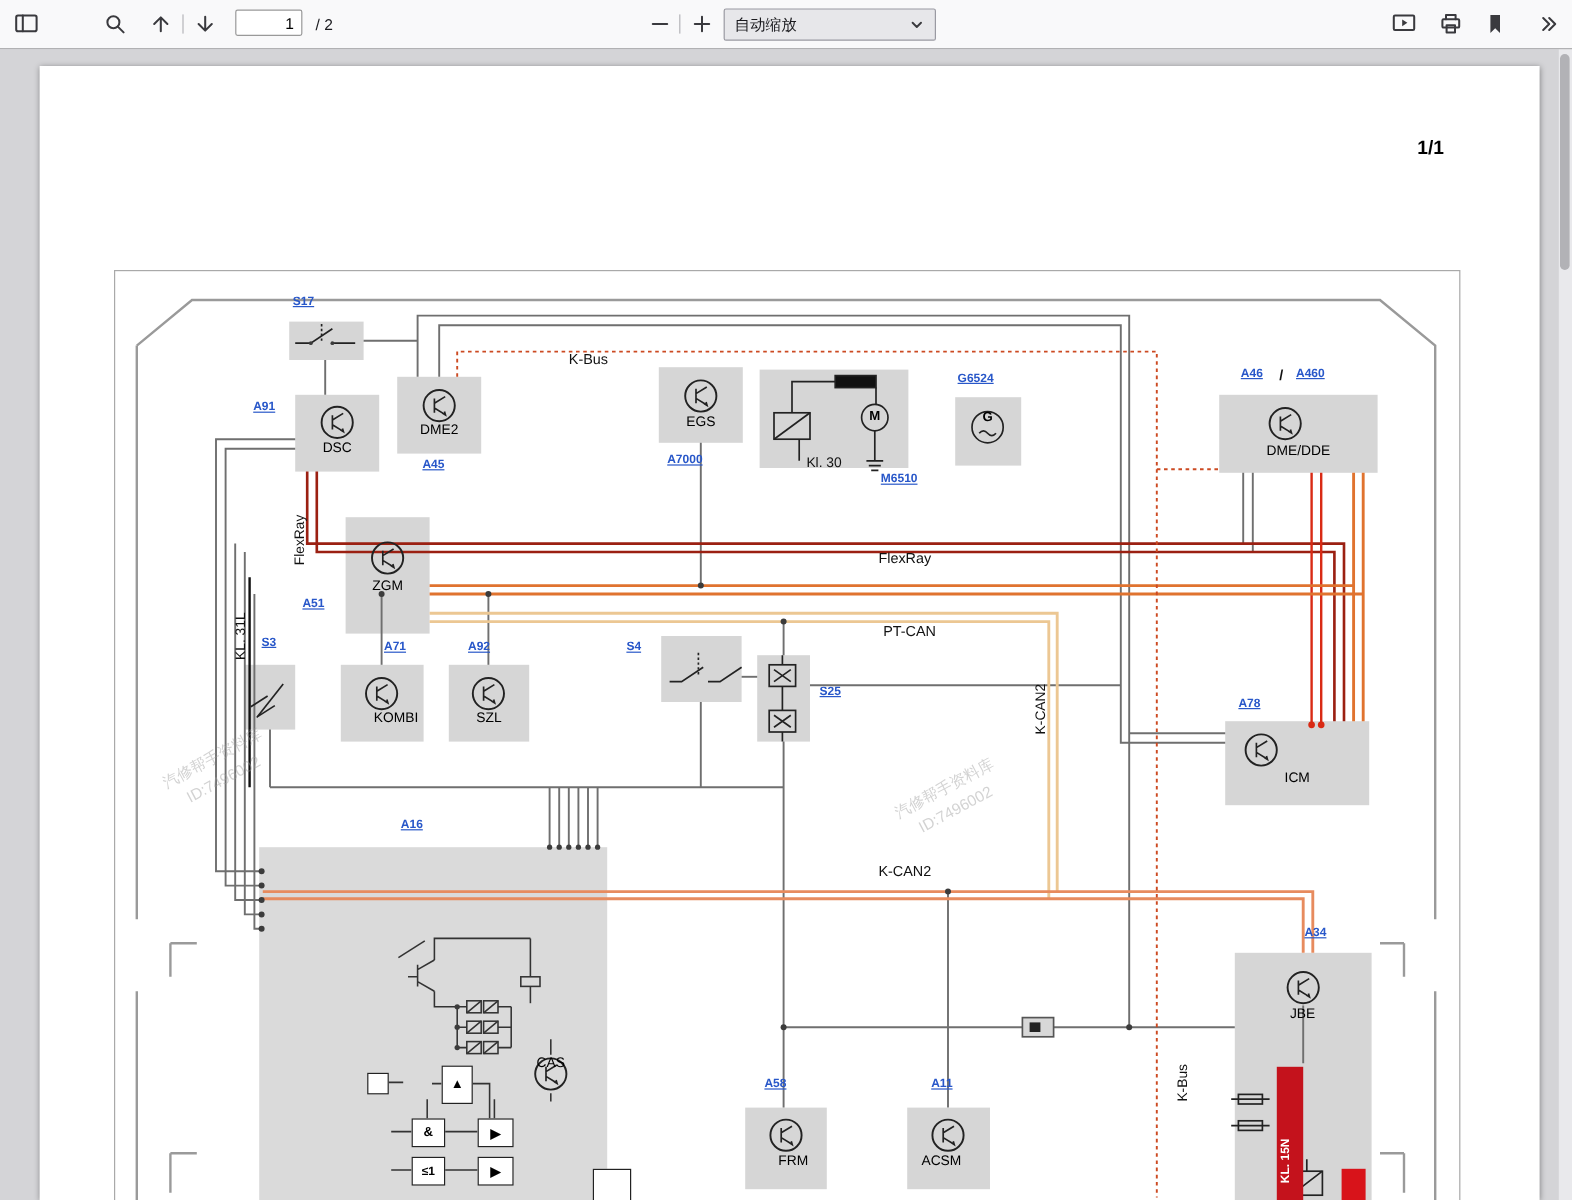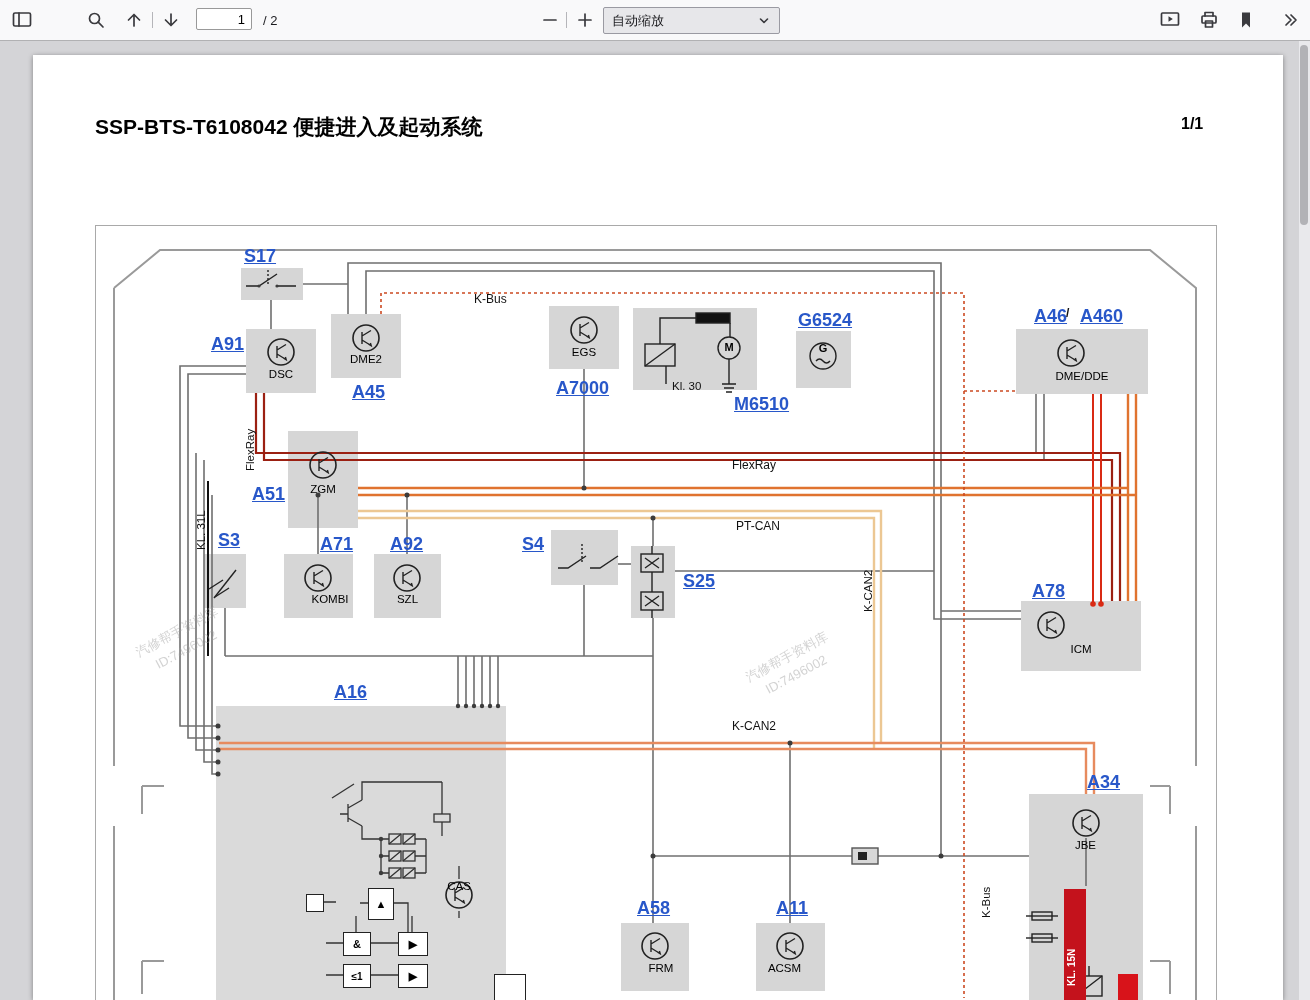--- a/index.html
+++ b/index.html
@@ -28,21 +28,21 @@
   .page-ind{position:absolute;left:1148px;top:60px;font-size:16px;font-weight:bold;color:#000;}
   .scroll-track{position:absolute;top:41px;right:0;width:11px;height:959px;background:#e9e9ec;}
   .scroll-thumb{position:absolute;top:4px;left:1px;width:8px;height:180px;background:#b2b2b6;border-radius:4px;}
   
   .diagram{position:absolute;left:62px;top:170px;width:1120px;height:775px;
     border:1px solid #a9a9a9;box-sizing:content-box;}
   .cbox{position:absolute;background:#d6d6d6;}
   .wires{position:absolute;left:0;top:0;width:1120px;height:775px;pointer-events:none;z-index:3;}
   .cname{position:absolute;z-index:4;font-size:11.5px;color:#000;text-align:center;}
   .glyph{position:absolute;z-index:4;font-size:11px;font-weight:bold;color:#000;text-align:center;}
-  .ref{position:absolute;z-index:5;font-size:18px;font-weight:bold;color:#2857c9;
+  .ref{position:absolute;z-index:5;font-size:10px;font-weight:bold;color:#2857c9;
     text-decoration:underline;cursor:pointer;}
   .blabel{position:absolute;z-index:5;font-size:12px;color:#111;}
   .vlabel{position:absolute;z-index:5;font-size:11.5px;color:#111;white-space:nowrap;
     transform:rotate(-90deg);transform-origin:0 0;}
   .gate{position:absolute;z-index:4;background:#fff;border:1.3px solid #222;display:flex;
     align-items:center;justify-content:center;font-size:11px;font-weight:bold;color:#000;}
   .redbox{position:absolute;z-index:4;background:#c4121c;}
   .kl15n{position:absolute;z-index:5;left:970px;top:760px;color:#fff;font-size:10px;font-weight:bold;
     transform:rotate(-90deg);transform-origin:0 0;white-space:nowrap;}
   .wm{position:absolute;z-index:6;color:#9d9d9d;opacity:.45;font-size:13px;text-align:center;
@@ -125,21 +125,20 @@
   </div>
   <div class="tbtn" style="left:1276px">
     <svg width="24" height="24" viewBox="0 0 24 24">
       <path d="M8 7 L13 12 L8 17 M13 7 L18 12 L13 17"></path>
     </svg>
   </div>
 </div>
 
 <div class="viewer">
   <div class="pdf-page">
-    <div class="doc-title">SSP-BTS-T6108042 便捷进入及起动系统</div>
     <div class="page-ind">1/1</div>
 
     <div class="diagram">
 
       <div class="cbox" style="left:145px;top:42px;width:62px;height:32px"></div>
       <div class="cbox" style="left:150px;top:103px;width:70px;height:64px"></div>
       <div class="cbox" style="left:235px;top:88px;width:70px;height:64px"></div>
       <div class="cbox" style="left:453px;top:80px;width:70px;height:63px"></div>
       <div class="cbox" style="left:537px;top:82px;width:124px;height:82px"></div>
       <div class="cbox" style="left:700px;top:105px;width:55px;height:57px"></div>
@@ -364,21 +363,21 @@
       <span class="ref" style="left:148px;top:20px">S17</span>
       <span class="ref" style="left:115px;top:108px">A91</span>
       <span class="ref" style="left:256px;top:156px">A45</span>
       <span class="ref" style="left:460px;top:152px">A7000</span>
       <span class="blabel" style="left:576px;top:154px;font-size:11.5px">Kl. 30</span>
       <span class="ref" style="left:638px;top:168px">M6510</span>
       <span class="ref" style="left:702px;top:84px">G6524</span>
       <span class="ref" style="left:938px;top:80px">A46</span>
       <span class="blabel" style="left:970px;top:80px;font-weight:bold">/</span>
       <span class="ref" style="left:984px;top:80px">A460</span>
-      <span class="ref" style="left:156px;top:258px">A51</span>
+      <span class="ref" style="left:156px;top:272px">A51</span>
       <span class="ref" style="left:122px;top:304px">S3</span>
       <span class="ref" style="left:224px;top:308px">A71</span>
       <span class="ref" style="left:294px;top:308px">A92</span>
       <span class="ref" style="left:426px;top:308px">S4</span>
       <span class="ref" style="left:587px;top:345px">S25</span>
       <span class="ref" style="left:936px;top:355px">A78</span>
       <span class="ref" style="left:238px;top:456px">A16</span>
       <span class="ref" style="left:991px;top:546px">A34</span>
       <span class="ref" style="left:541px;top:672px">A58</span>
       <span class="ref" style="left:680px;top:672px">A11</span>

